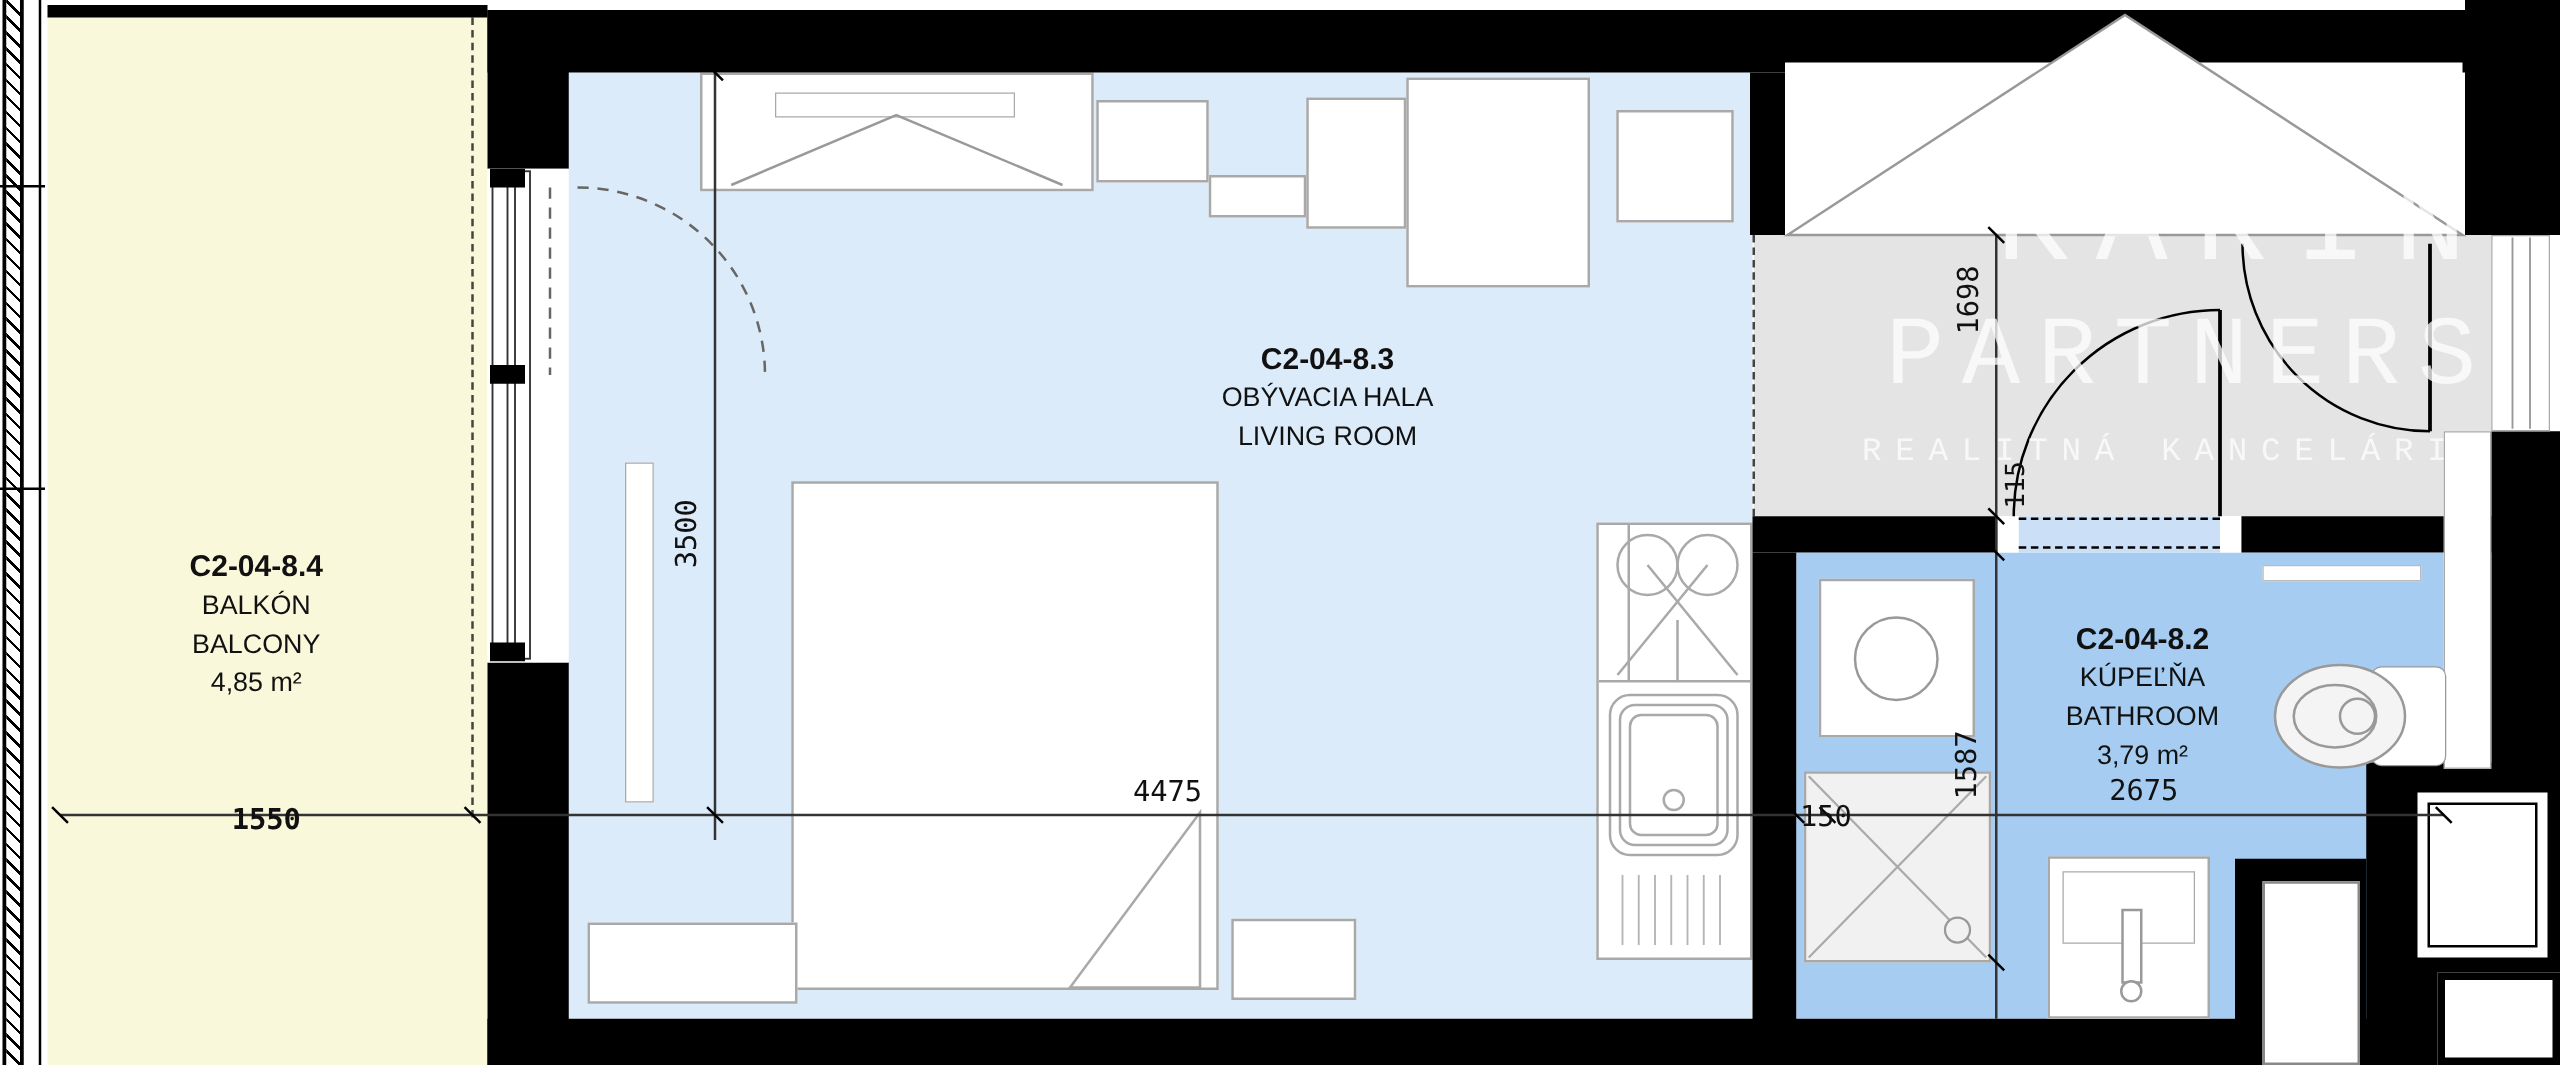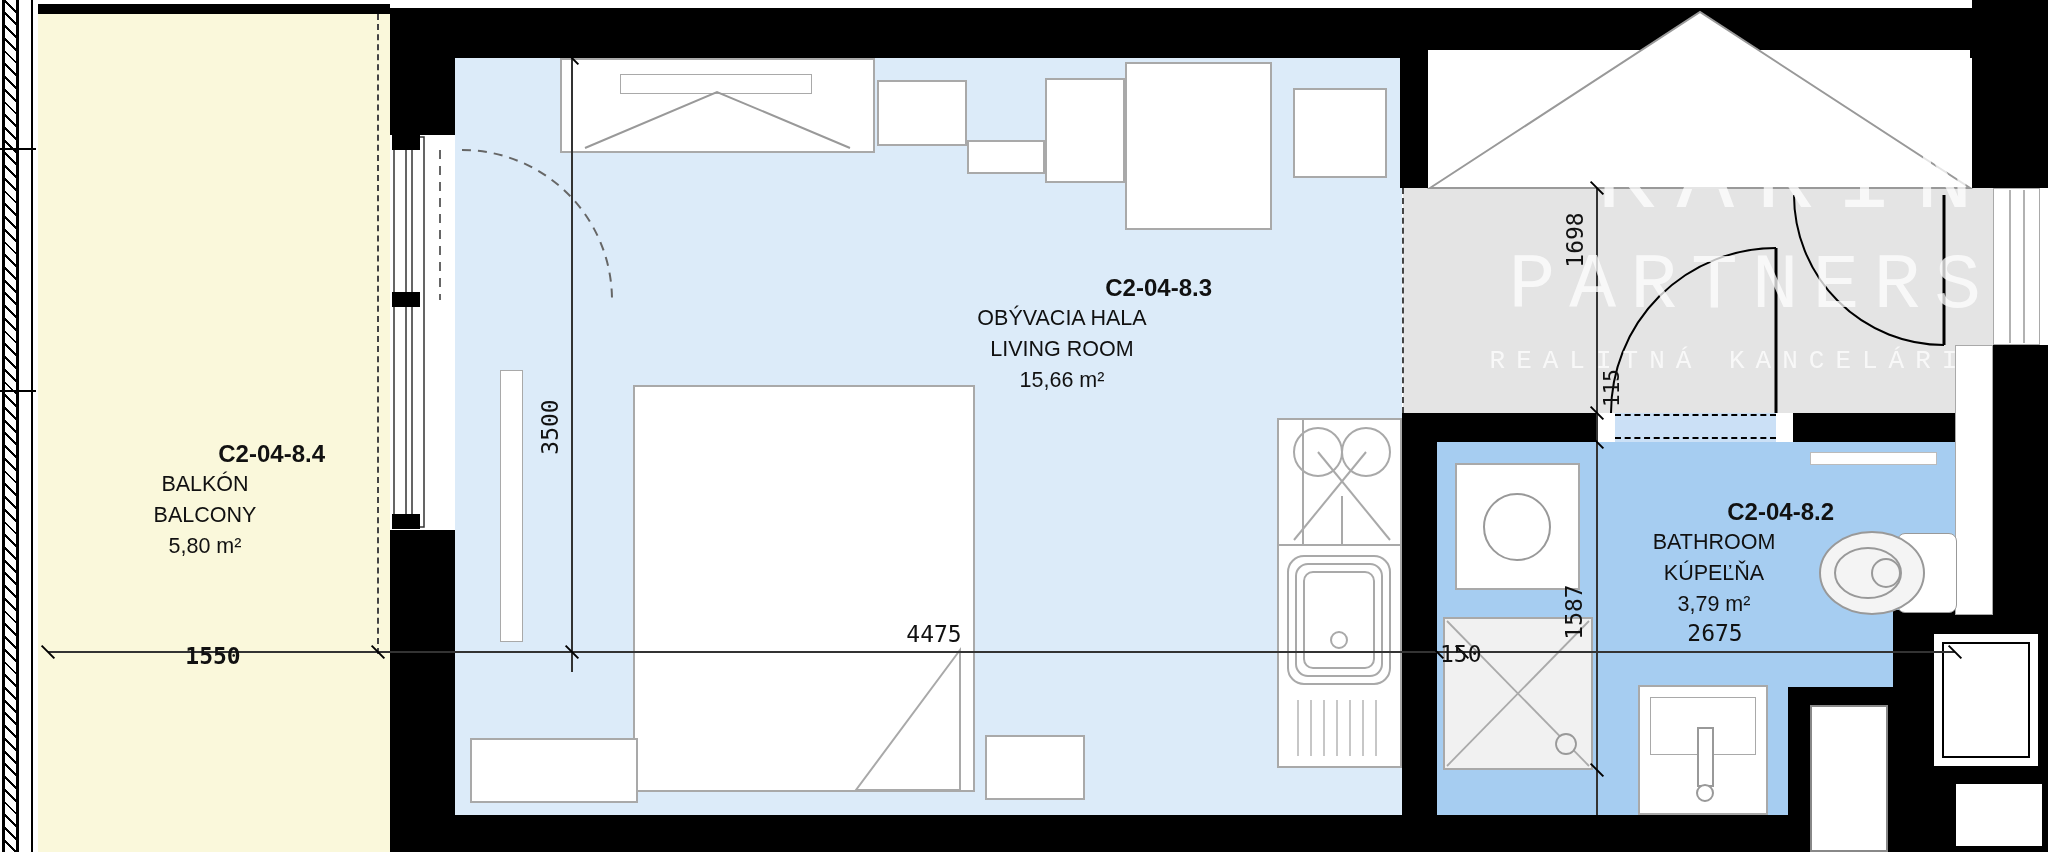--- a/index.html
+++ b/index.html
@@ -10,21 +10,21 @@
   .furn{position:absolute;background:#fff;border:2px solid #a9a9a9;box-sizing:border-box;}
   .thinfurn{position:absolute;background:#fff;border:1px solid #a9a9a9;box-sizing:border-box;}
   .dimtxt{position:absolute;font-family:"DejaVu Sans Mono",monospace;font-size:23px;color:#111;
           white-space:nowrap;}
   .rot{transform:translate(-50%,-50%) rotate(-90deg);}
   .ctr{transform:translate(-50%,-50%);}
   .dimline{position:absolute;background:#333;}
   .tick{position:absolute;width:18px;height:2px;background:#000;
         transform:translate(-50%,-50%) rotate(45deg);}
   .roomlbl{position:absolute;text-align:center;color:#111;line-height:31px;font-size:21.5px;}
-  .roomlbl .code{font-weight:bold;font-size:24px;text-align:right;}
+  .roomlbl .code{font-weight:bold;font-size:24px;}
   .dash-v{position:absolute;border-left:2px dashed #444;width:0;}
   .dash-h{position:absolute;border-top:2px dashed #000;height:0;}
   .hatch{position:absolute;background:repeating-linear-gradient(45deg,#fff 0 7px,#000 7px 9px);}
   #watermark{position:absolute;left:1395px;top:128px;width:600px;text-align:right;
              font-family:Liberation Mono, monospace;color:rgba(255,255,255,0.75);z-index:40;
              pointer-events:none;}
   #watermark .wm1{font-size:96px;line-height:108px;letter-spacing:22px;}
   #watermark .wm2{font-size:78px;line-height:100px;letter-spacing:14px;}
   #watermark .wm3{font-size:26px;line-height:34px;letter-spacing:11px;margin-top:8px;}
   svg.lineart{position:absolute;left:0;top:0;z-index:20;pointer-events:none;}
@@ -199,32 +199,31 @@
   <div class="dimtxt z30" style="left:1440px;top:641px;">150</div>
   <div class="dimtxt rot z30" style="left:550px;top:427px;">3500</div>
   <div class="dimtxt rot z30" style="left:1575px;top:240px;">1698</div>
   <div class="dimtxt rot z30" style="left:1612px;top:388px;font-size:21px;">115</div>
   <div class="dimtxt rot z30" style="left:1574px;top:612px;">1587</div>
 
   <div class="roomlbl z30" style="left:85px;top:422px;width:240px;margin-top:16px;">
     <div class="code">C2-04-8.4</div>
     <div>BALKÓN</div>
     <div>BALCONY</div>
-    <div>5,80 m²</div>
+    <div>4,85 m²</div>
   </div>
   <div class="roomlbl z30" style="left:912px;top:272px;width:300px;">
     <div class="code">C2-04-8.3</div>
     <div>OBÝVACIA HALA</div>
     <div>LIVING ROOM</div>
-    <div>15,66 m²</div>
   </div>
   <div class="roomlbl z30" style="left:1594px;top:496px;width:240px;">
     <div class="code">C2-04-8.2</div>
+    <div>KÚPEĽŇA</div>
     <div>BATHROOM</div>
-    <div>KÚPEĽŇA</div>
     <div>3,79 m²</div>
   </div>
 
   <div id="watermark">
     <div class="wm1">KARIN</div>
     <div class="wm2">PARTNERS</div>
     <div class="wm3">REALITNÁ KANCELÁRIA</div>
   </div>
 
 </div>

